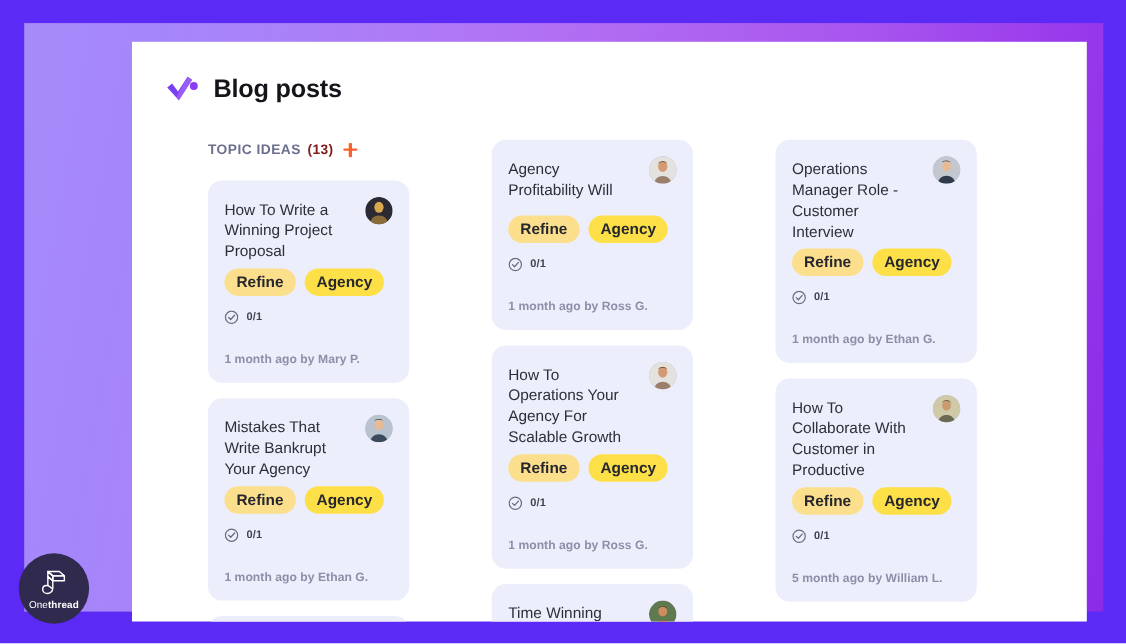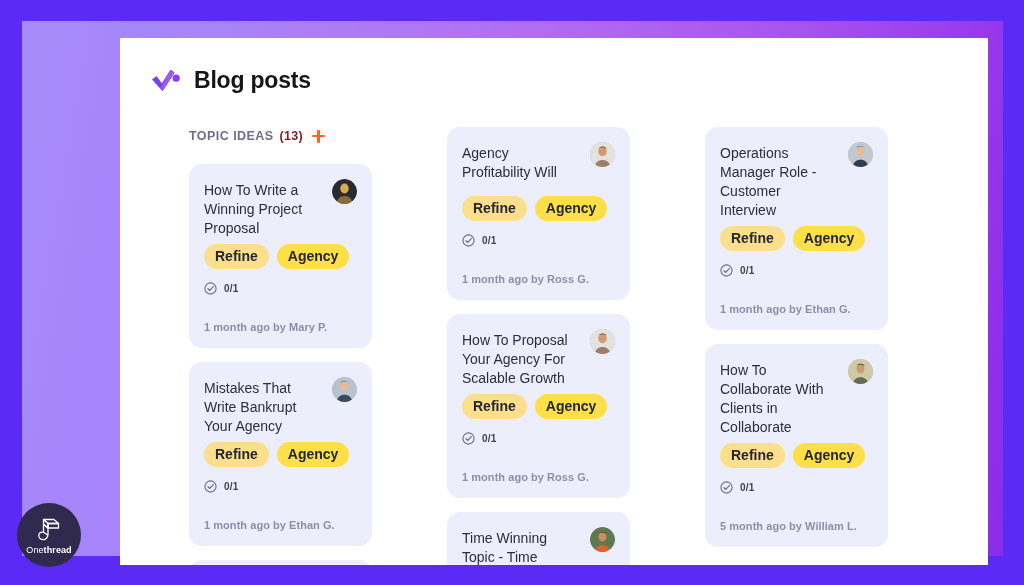--- a/index.html
+++ b/index.html
@@ -321,21 +321,21 @@
                   <circle cx="7" cy="7" r="6" fill="none" stroke="#6a6d80" stroke-width="1.2"></circle>
                   <path d="M4.2 7.1 L6.2 9.1 L10 4.9" fill="none" stroke="#6a6d80" stroke-width="1.3" stroke-linecap="round" stroke-linejoin="round"></path>
                 </svg>
               <span class="subtask-count">0/1</span>
             </div>
             <div class="card-footer">1 month ago by Ross G.</div>
           </div>
 
           <div class="card">
             <div class="card-top">
-              <div class="card-title">How To Proposal Your Agency For Scalable Growth</div>
+              <div class="card-title">How To Operations Your Agency For Scalable Growth</div>
               <span class="avatar">
                 <svg viewBox="0 0 25 25">
                     <circle cx="12.5" cy="12.5" r="12.5" fill="#e4e2df"></circle>
                     <ellipse cx="12.5" cy="9.4" rx="4.2" ry="4.9" fill="#d49a74"></ellipse>
                     <path d="M8.3 7.6c0-3.2 8.4-3.2 8.4 0.2 0-4.2-8.4-4.2-8.4-0.2z" fill="#6b4224"></path>
                     <path d="M4.7 25c0.5-4.5 3.7-7 7.8-7s7.3 2.5 7.8 7z" fill="#9c7f6b"></path>
                   </svg>
               </span>
             </div>
             <div class="tags">
@@ -394,21 +394,21 @@
                   <circle cx="7" cy="7" r="6" fill="none" stroke="#6a6d80" stroke-width="1.2"></circle>
                   <path d="M4.2 7.1 L6.2 9.1 L10 4.9" fill="none" stroke="#6a6d80" stroke-width="1.3" stroke-linecap="round" stroke-linejoin="round"></path>
                 </svg>
               <span class="subtask-count">0/1</span>
             </div>
             <div class="card-footer">1 month ago by Ethan G.</div>
           </div>
 
           <div class="card">
             <div class="card-top">
-              <div class="card-title">How To Collaborate With Clients in Collaborate</div>
+              <div class="card-title">How To Collaborate With Customer in Productive</div>
               <span class="avatar">
                 <svg viewBox="0 0 25 25">
                     <circle cx="12.5" cy="12.5" r="12.5" fill="#cfc9a8"></circle>
                     <ellipse cx="12.5" cy="9.6" rx="4" ry="4.7" fill="#c89b70"></ellipse>
                     <path d="M8.5 7.8c-0.2-3.2 8.1-3.2 8 0.2 0.4-4.2-8.3-4.2-8-0.2z" fill="#3b2f24"></path>
                     <path d="M4.8 25c0.5-4.4 3.6-6.8 7.7-6.8s7.2 2.4 7.7 6.8z" fill="#6b6a55"></path>
                   </svg>
               </span>
             </div>
             <div class="tags">

